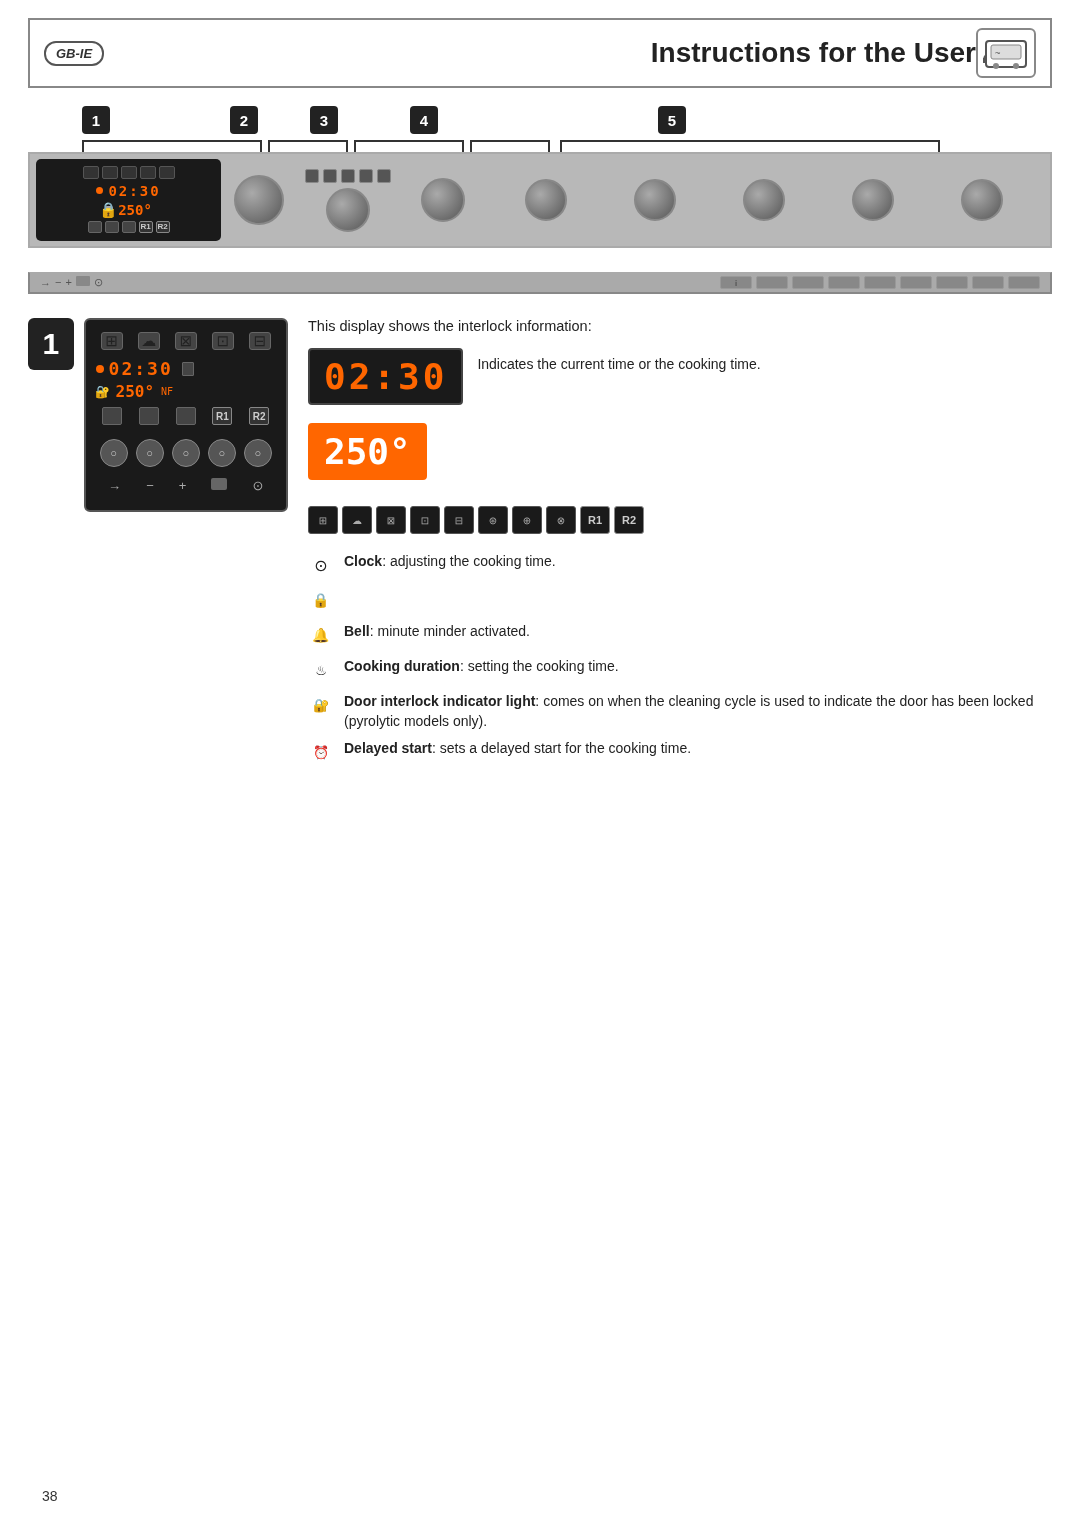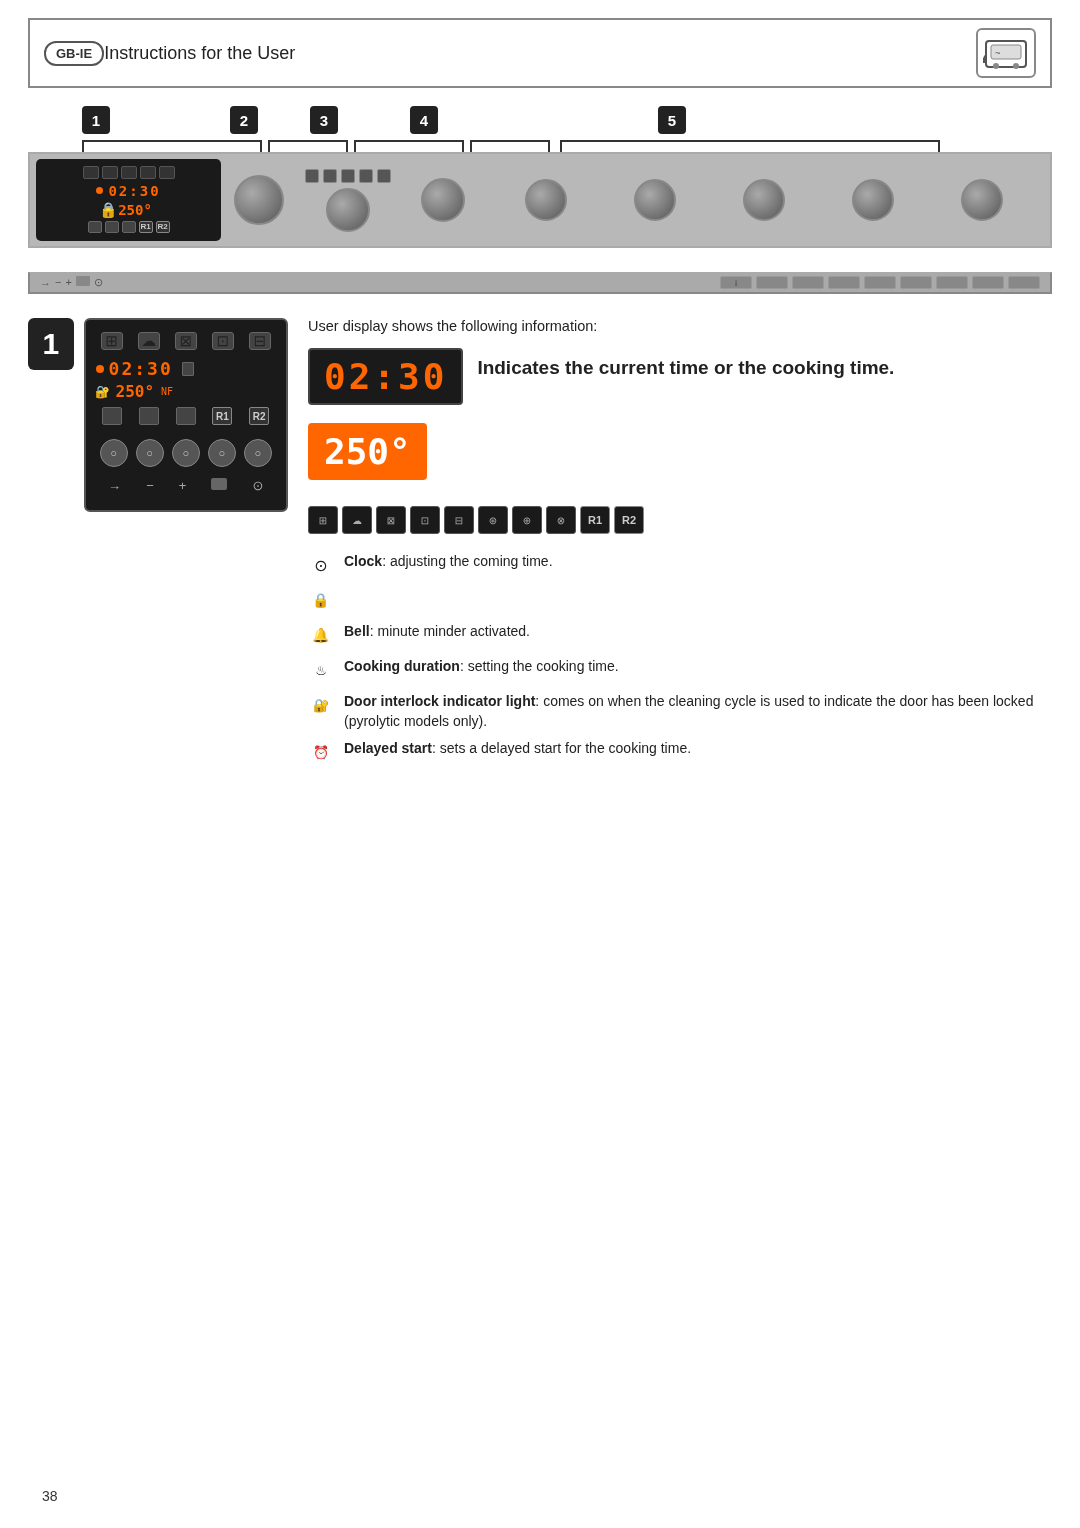--- a/index.html
+++ b/index.html
@@ -23,25 +23,26 @@
       padding: 8px 14px;
       position: relative;
     }
     .header-badge {
       border: 2px solid #555;
       border-radius: 12px;
       padding: 3px 10px;
       font-size: 13px;
       font-weight: bold;
       color: #333;
+      font-style: italic;
     }
     .header-title {
-      font-size: 18px;
-      font-weight: normal;
-      text-align: left;
+      font-size: 28px;
+      font-weight: bold;
+      text-align: right;
       flex: 1;
     }
     .header-icon {
       width: 60px;
       height: 50px;
       display: flex;
       align-items: center;
       justify-content: center;
       border: 2px solid #888;
       border-radius: 6px;
@@ -326,24 +327,23 @@
     }
 
     .desc-box-area {
       display: flex;
       flex-direction: column;
       align-items: flex-start;
     }
 
     .desc-text-area {
       flex: 1;
-      font-size: 19px;
+      font-size: 14px;
       line-height: 1.5;
       padding-top: 6px;
-      font-weight: bold;
     }
 
     .page-number {
       position: absolute;
       bottom: 24px;
       left: 42px;
       font-size: 14px;
       color: #333;
     }
 
@@ -551,21 +551,21 @@
             <span class="dp-nav-text">−</span>
             <span class="dp-nav-text">+</span>
             <div style="width:16px;height:12px;background:#666;border-radius:2px;"></div>
             <span class="dp-nav-text">⊙</span>
           </div>
         </div>
       </div>
     </div>
 
     <div class="desc-right">
-      <div style="font-size:14.5px; margin-bottom:14px;">User display shows the following information:</div>
+      <div style="font-size:14.5px; margin-bottom:14px;">This display shows the interlock information:</div>
 
       <div class="desc-row">
         <div class="desc-box-area">
           <div class="big-display-box">
             <span class="big-display-time">02:30</span>
           </div>
         </div>
         <div class="desc-text-area">Indicates the current time or the cooking time.</div>
       </div>
 
@@ -607,21 +607,21 @@
           <div class="recipe-icon-r">R2</div>
         </div>
       </div>
 
 
       <div class="symbol-list">
 
         <div class="symbol-item">
           <div class="symbol-icon">⊙</div>
           <div class="symbol-text">
-            <b>Clock</b><span>: adjusting the coming time.</span>
+            <b>Clock</b><span>: adjusting the cooking time.</span>
           </div>
         </div>
 
         <div class="symbol-item">
           <div class="symbol-icon" style="font-size:14px;">🔒</div>
         </div>
 
         <div class="symbol-item">
           <div class="symbol-icon" style="font-size:14px;">🔔</div>
           <div class="symbol-text">

